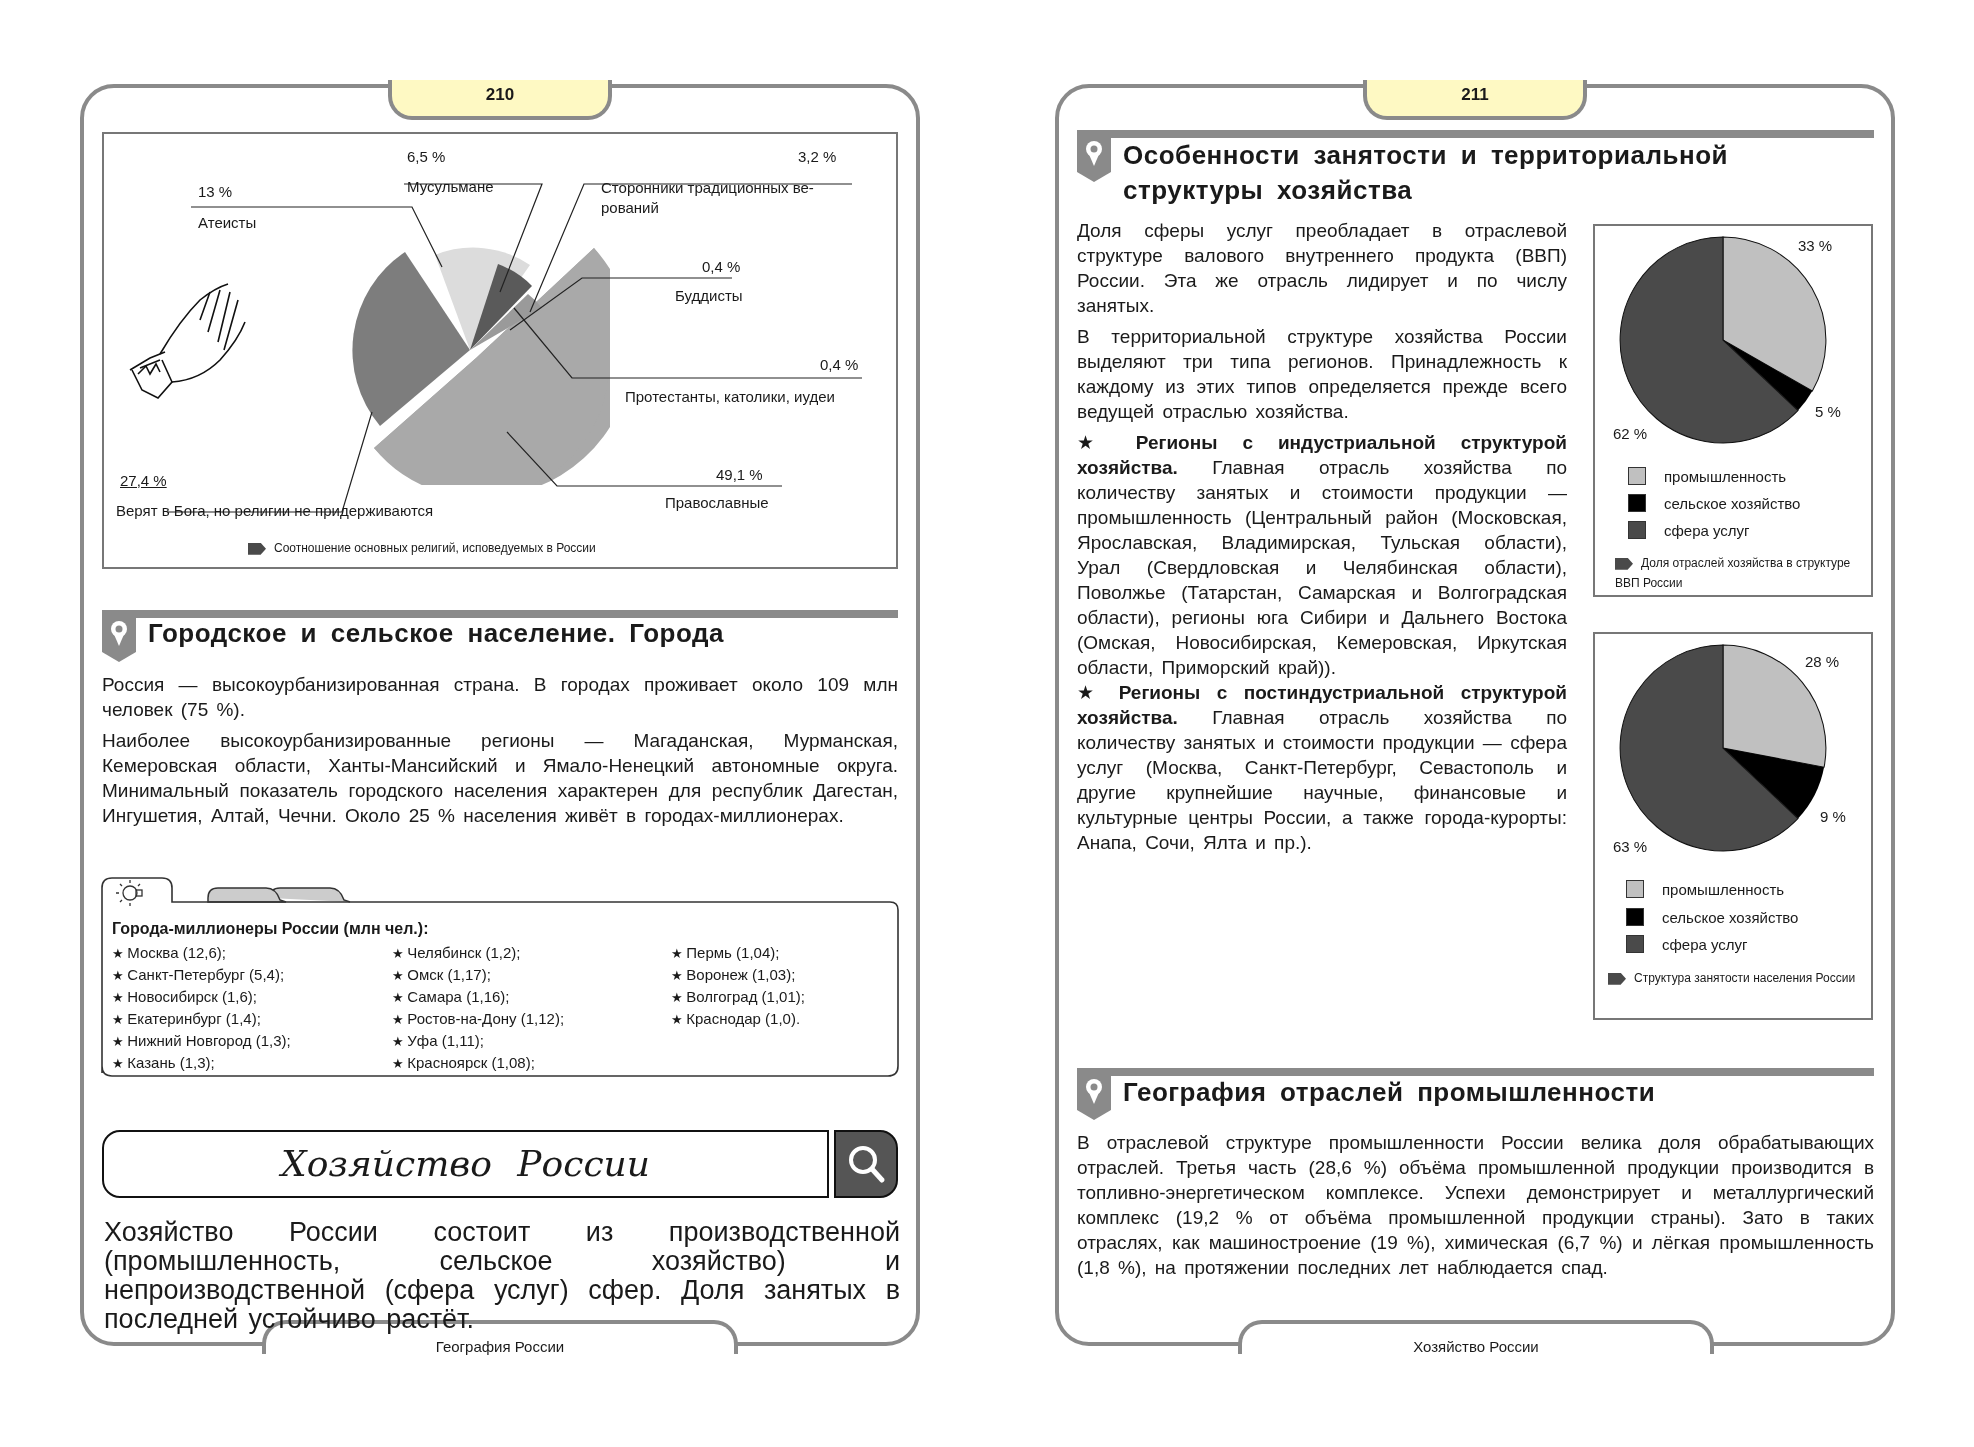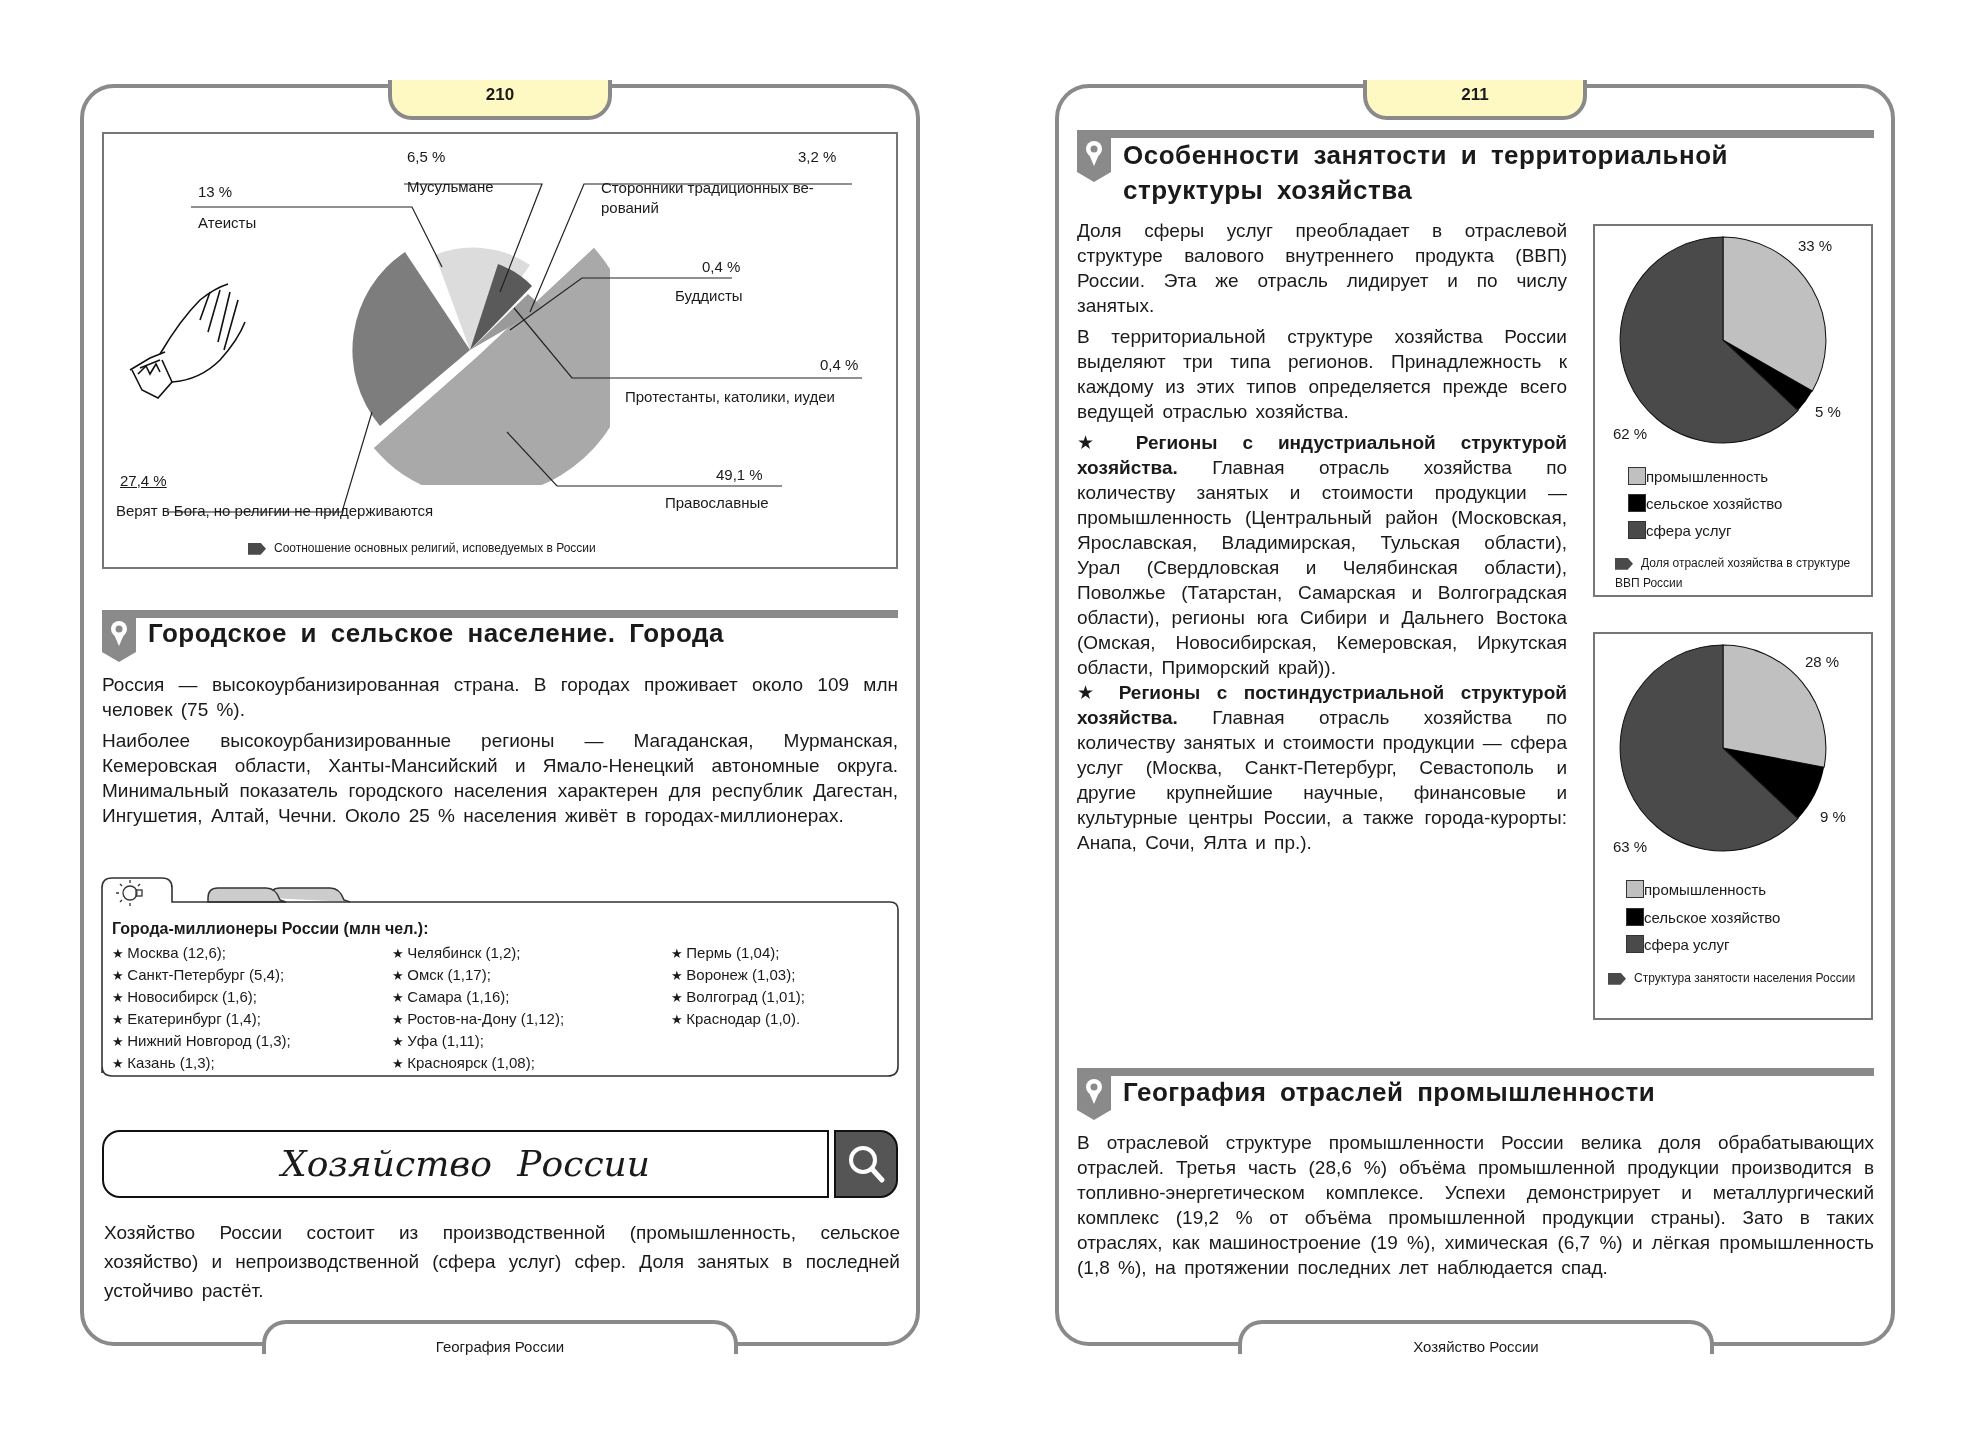--- a/index.html
+++ b/index.html
@@ -12,21 +12,21 @@
   .box{position:absolute;border:2px solid #777;box-sizing:border-box;background:#fff;}
   .secbar{position:absolute;height:8px;background:#8a8a8a;}
   .pin{position:absolute;width:34px;height:50px;}
   .sectitle{position:absolute;font-weight:bold;font-size:26px;letter-spacing:0.5px;word-spacing:6px;line-height:35px;}
   .txt{position:absolute;font-size:19px;line-height:25px;text-align:justify;word-spacing:3px;}
   .txt p{margin:0 0 6px 0;}
   .lbl{position:absolute;font-size:15px;white-space:nowrap;}
   .cities{font-size:15px;line-height:21px;}
   .cities .col{position:absolute;}
   .cities .it::before{content:"★ ";font-size:13px;}
-  .leg{position:absolute;font-size:15px;display:flex;align-items:center;}
+  .leg{position:absolute;font-size:15px;display:flex;align-items:center;gap:18px;}
   .sw{width:18px;height:18px;border:1px solid #333;box-sizing:border-box;}
   .caption{position:absolute;font-size:12px;line-height:20px;text-align:left;margin-left:8px;}
   .cap-icon{display:inline-block;width:18px;height:12px;background:#4a4a4a;clip-path:polygon(0 0,70% 0,100% 50%,70% 100%,0 100%);vertical-align:middle;margin-right:8px;}
   .bold{font-weight:bold;}
 </style>
 </head>
 <body>
 
 <div class="page" style="left:80px;top:84px;width:840px;height:1262px;"></div>
 <div class="tab-top" style="left:388px;top:80px;width:224px;height:40px;line-height:30px;">
@@ -146,21 +146,21 @@
 
 <div class="abs" style="left:102px;top:1130px;width:727px;height:68px;border:2.5px solid #111;border-radius:18px 0 0 18px;box-sizing:border-box;text-align:center;line-height:64px;font-family:'DejaVu Serif',serif;font-style:italic;font-size:36px;word-spacing:14px;">
   <span>Хозяйство России</span>
 </div>
 <div class="abs" style="left:834px;top:1130px;width:64px;height:68px;background:#555;border:2.5px solid #111;border-radius:0 18px 18px 0;box-sizing:border-box;">
   <svg width="60" height="64" viewBox="0 0 60 64">
     <circle cx="27" cy="28" r="12" fill="none" stroke="#fff" stroke-width="4"></circle>
     <line x1="36" y1="37" x2="46" y2="48" stroke="#fff" stroke-width="5" stroke-linecap="round"></line>
   </svg>
 </div>
-<div class="txt" style="left:104px;top:1218px;width:796px;font-size:19px;line-height:29px;">Хозяйство России состоит из производственной (промышленность, сельское хозяйство) и непроизводственной (сфера услуг) сфер. Доля занятых в последней устойчиво растёт.</div>
+<div class="txt" style="left:104px;top:1218px;width:796px;font-size:27px;line-height:29px;">Хозяйство России состоит из производственной (промышленность, сельское хозяйство) и непроизводственной (сфера услуг) сфер. Доля занятых в последней устойчиво растёт.</div>
 
 <div class="page" style="left:1055px;top:84px;width:840px;height:1262px;"></div>
 <div class="tab-top" style="left:1363px;top:80px;width:224px;height:40px;line-height:30px;">
   <span>211</span>
 </div>
 <div class="tab-bot" style="left:1238px;top:1320px;width:476px;height:34px;"></div>
 <div class="footer" style="left:1238px;top:1338px;width:476px;">Хозяйство России</div>
 
 <div class="secbar" style="left:1077px;top:130px;width:797px;"></div>
 <svg class="pin" style="left:1077px;top:132px;" viewBox="0 0 34 50">

